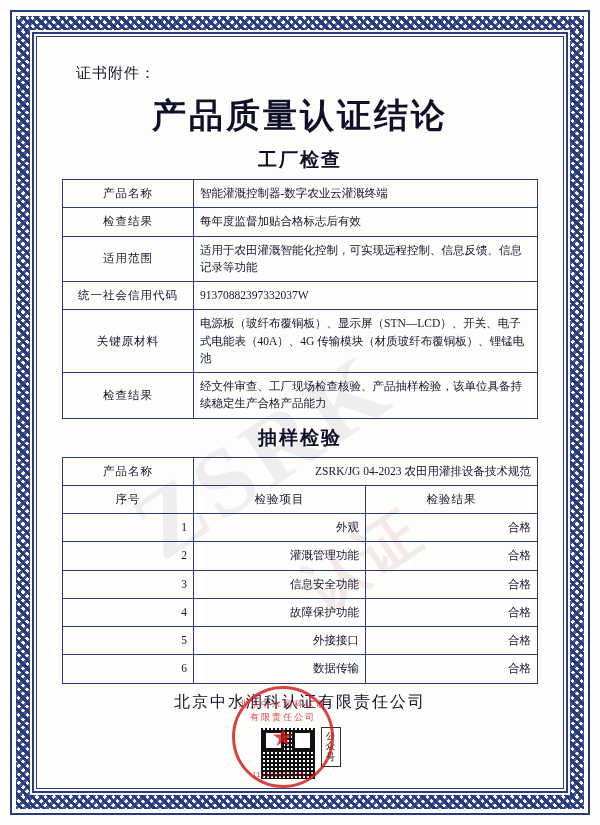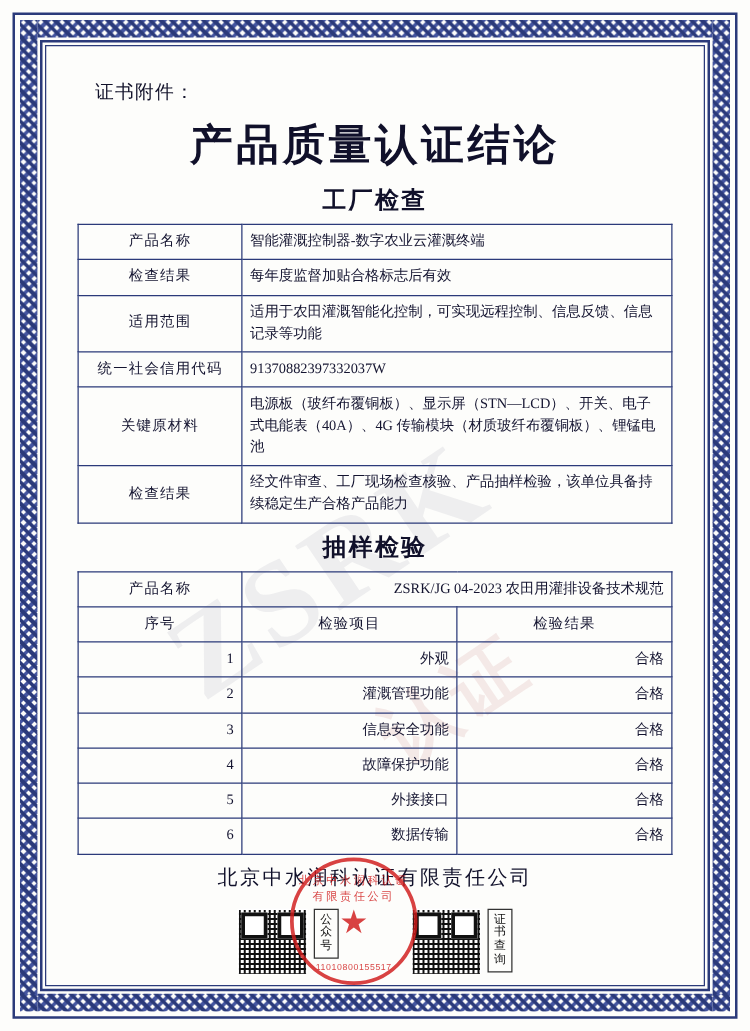--- a/index.html
+++ b/index.html
@@ -333,24 +333,20 @@
     </table>
 
 
     <div class="issuer">北京中水润科认证有限责任公司</div>
 
     <div class="bottom-row">
       <div class="qr-block">
         <div class="qr"></div>
         <div class="qr-cap">公众号</div>
       </div>
-      <div class="qr-block">
-        <div class="qr"></div>
-        <div class="qr-cap">证书查询</div>
-      </div>
     </div>
 
   </div>
 
   <div class="seal">
     <div class="seal-top">北京中水润科认证有限责任公司</div>
     <div class="star">★</div>
     <div class="seal-bottom">11010800155517</div>
   </div>
 

